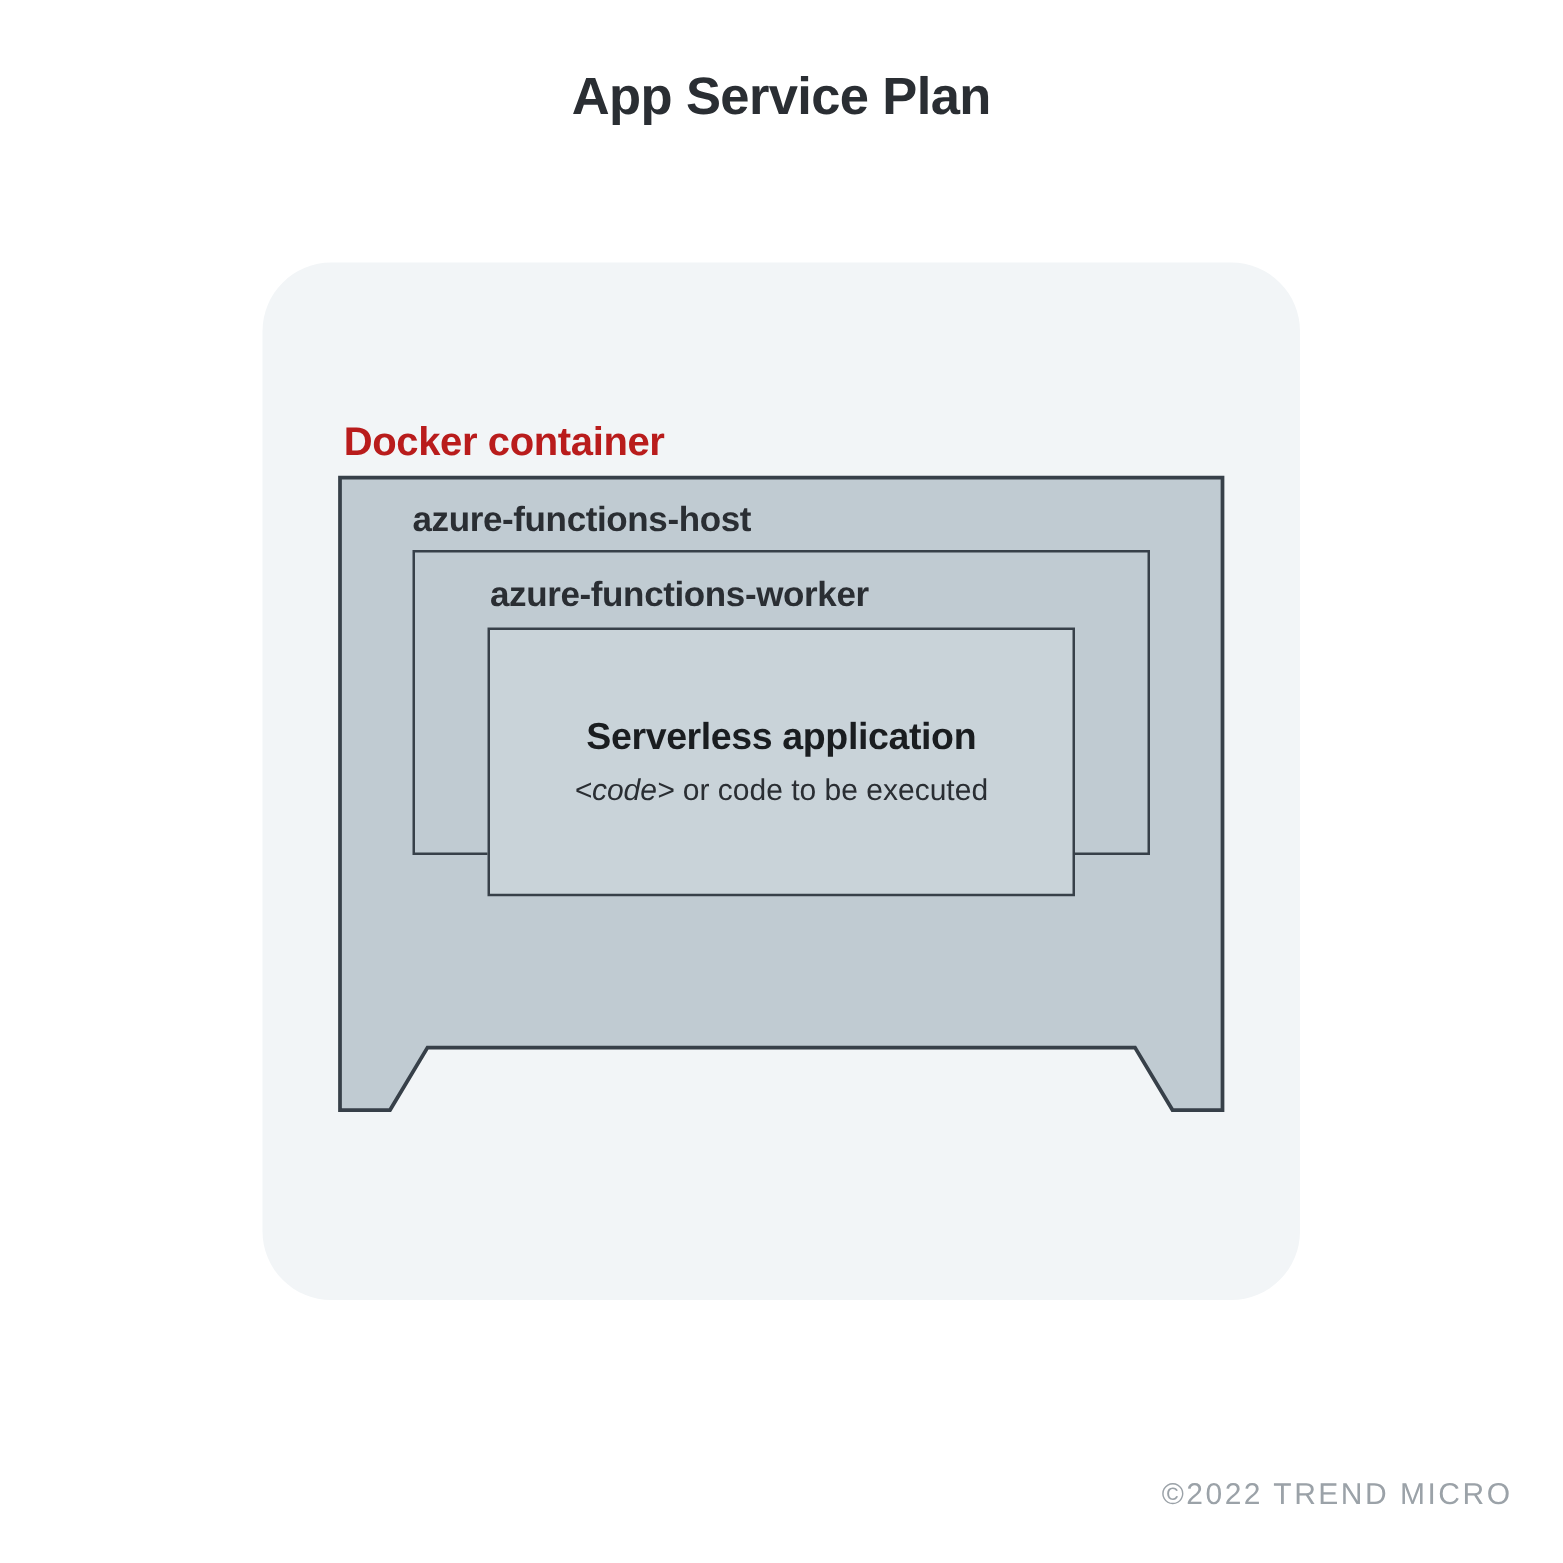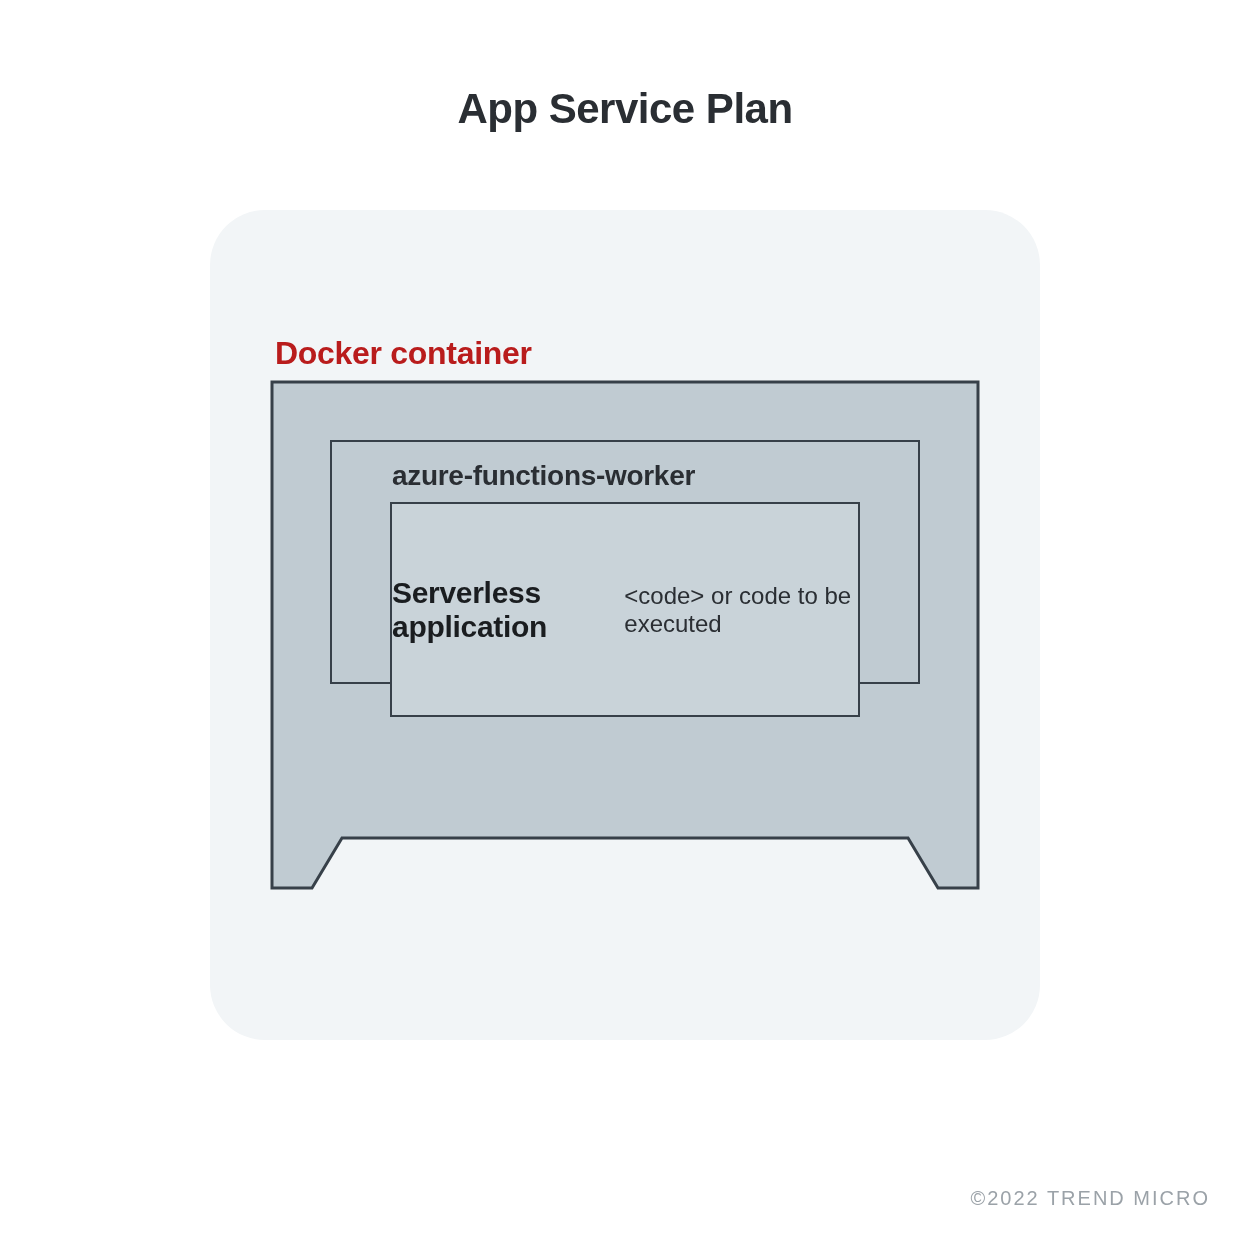--- a/index.html
+++ b/index.html
@@ -14,21 +14,21 @@
       background: #ffffff;
       font-family: -apple-system, BlinkMacSystemFont, "Segoe UI", Helvetica, Arial, sans-serif;
       position: relative;
     }
     
     .title {
       text-align: center;
       font-size: 42px;
       font-weight: 700;
       color: #2a2e33;
-      padding-top: 85px;
+      padding-top: 53px;
       letter-spacing: -0.5px;
     }
     
     .outer-card {
       position: absolute;
       left: 210px;
       top: 210px;
       width: 830px;
       height: 830px;
       background: #f2f5f7;
@@ -84,65 +84,67 @@
     
     .app-box {
       position: absolute;
       left: 58px;
       top: 60px;
       width: 470px;
       height: 215px;
       border: 2px solid #374049;
       background: #c9d3d9;
       display: flex;
-      flex-direction: row;
+      flex-direction: column;
       align-items: center;
       justify-content: center;
       gap: 12px;
     }
     
     .app-title {
       font-size: 30px;
       font-weight: 700;
       color: #1a1d20;
       letter-spacing: -0.3px;
     }
     
     .app-subtitle {
       font-size: 24px;
       color: #2a2e33;
       font-weight: 400;
     }
     
     .app-subtitle .code-italic {
+      font-style: italic;
     }
     
     .copyright {
       position: absolute;
       right: 40px;
       bottom: 40px;
-      font-size: 20px;
+      font-size: 24px;
       color: #9ba2a8;
       letter-spacing: 2px;
       font-weight: 400;
     }
   </style>
 </head>
 <body>
 
 <h1 class="title">App Service Plan</h1>
 
 <div class="outer-card">
 
   <div class="docker-label">Docker container</div>
 
   <svg class="monitor-svg" viewBox="0 0 710 510" preserveAspectRatio="none">
     <path d="M 2 2 L 708 2 L 708 508 L 668 508 L 638 458 L 72 458 L 42 508 L 2 508 Z" fill="#c0cbd2" stroke="#374049" stroke-width="3" stroke-linejoin="miter"></path>
   </svg>
 
+  <div class="host-label">azure-functions-host</div>
 
   <div class="worker-box">
     <div class="worker-label">azure-functions-worker</div>
 
     <div class="app-box">
       <div class="app-title">Serverless application</div>
       <div class="app-subtitle">
         <span class="code-italic">&lt;code&gt;</span><span> or code to be executed</span>
       </div>
     </div>

